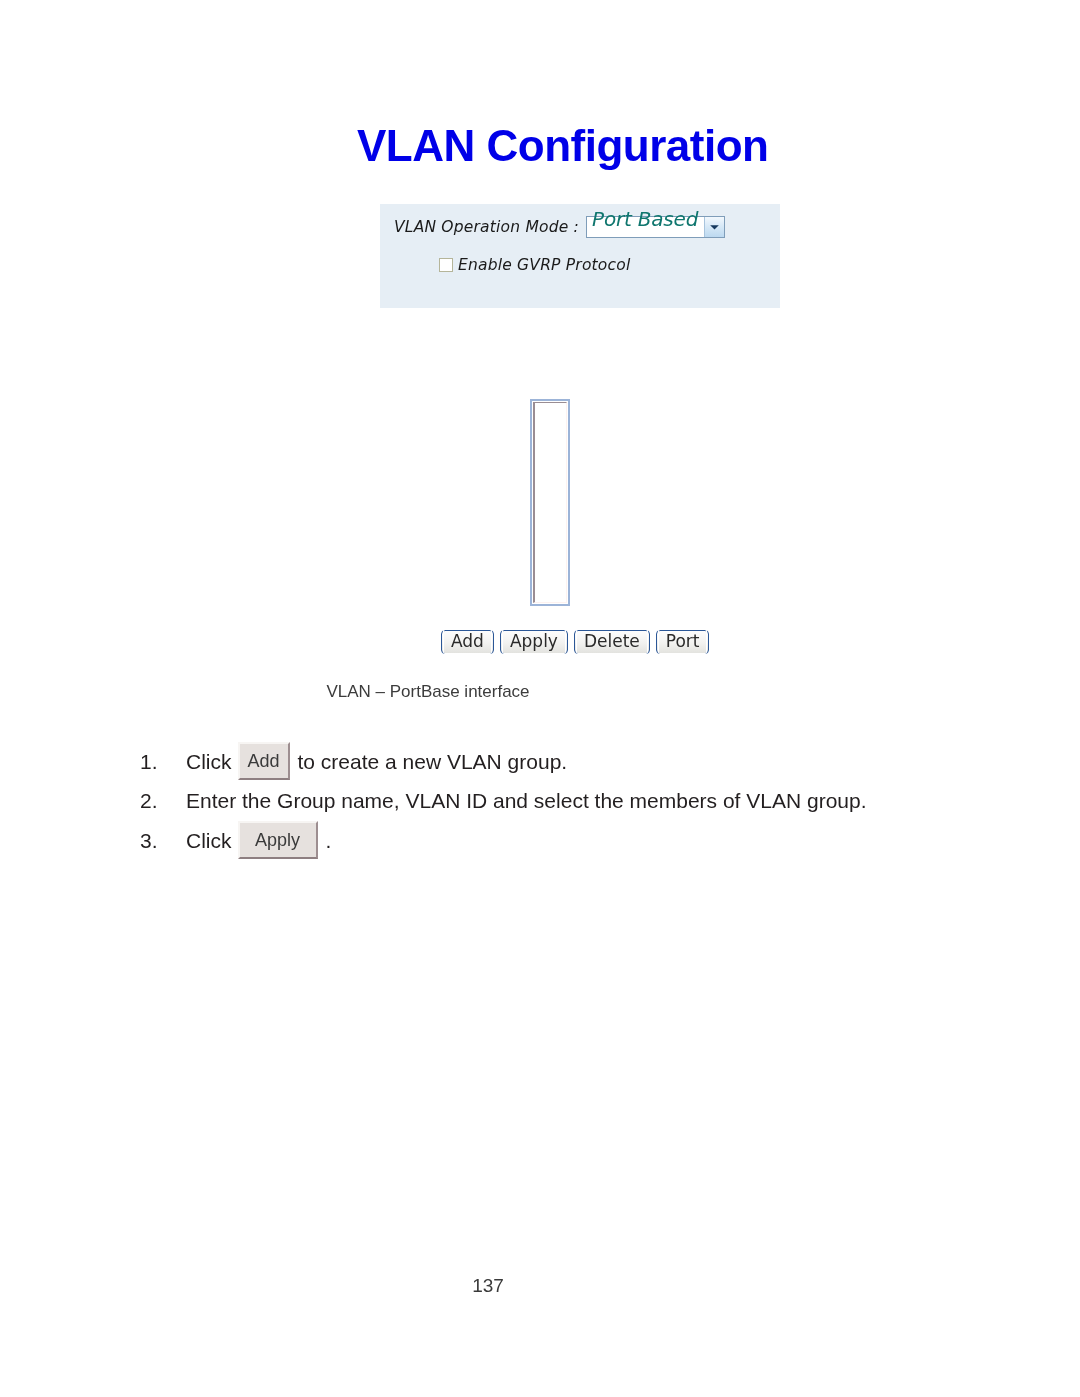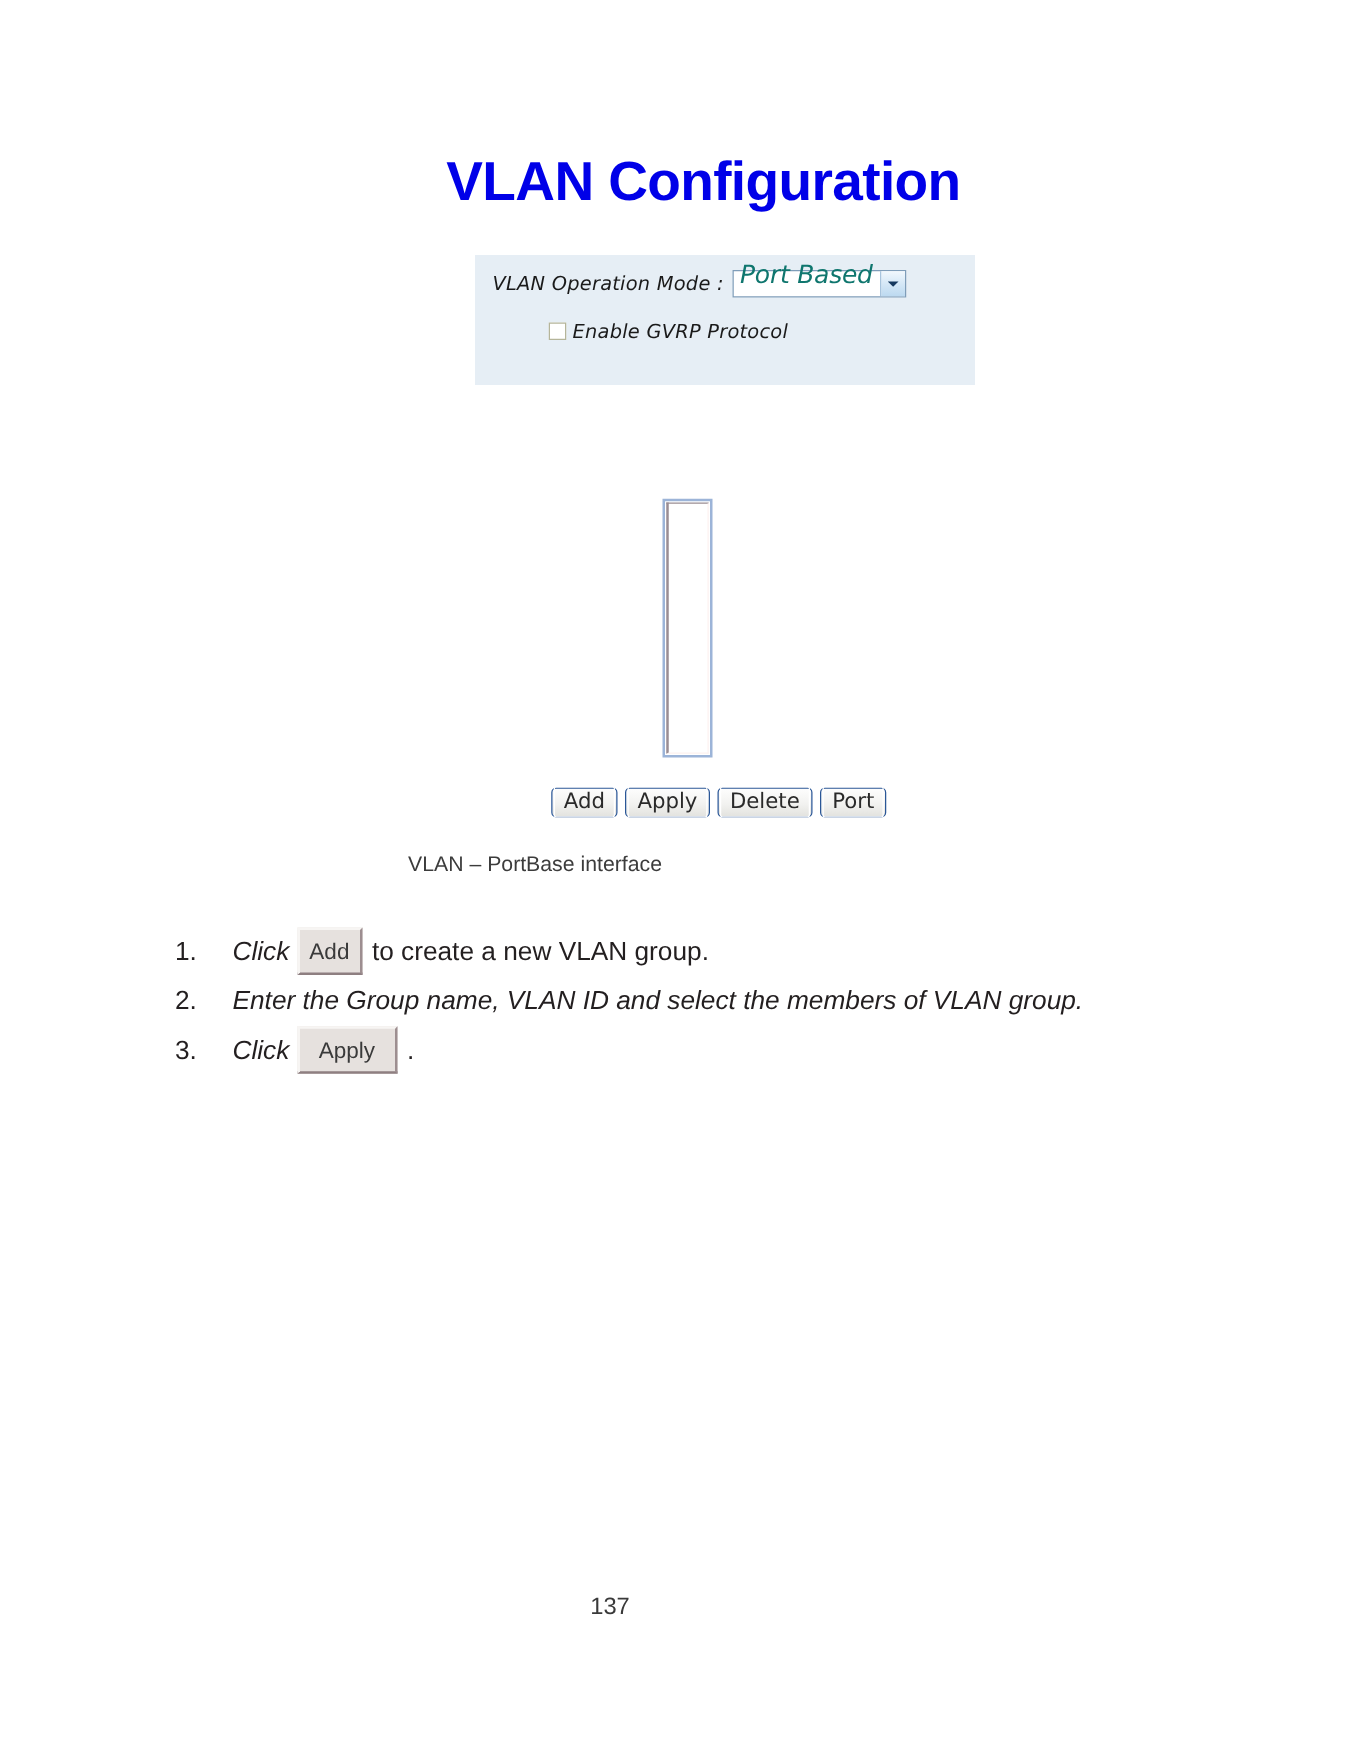--- a/index.html
+++ b/index.html
@@ -184,21 +184,21 @@
     color: #231f20;
     line-height: 1.0;
     margin-bottom: 10px;
   }
   .step-num {
     width: 46px;
     flex: 0 0 46px;
     font-size: 21px;
   }
   .step-text { white-space: nowrap; }
-  .step-text.pre { margin-right: 6px; font-style: italic; }
+  .step-text.pre { margin-right: 6px; }
   .step-text.post { margin-left: 8px; }
 
   
   .inline-btn {
     display: inline-flex;
     align-items: center;
     justify-content: center;
     background: #e6e1de;
     border-top: 2px solid #f7f5f3;
     border-left: 2px solid #f7f5f3;

